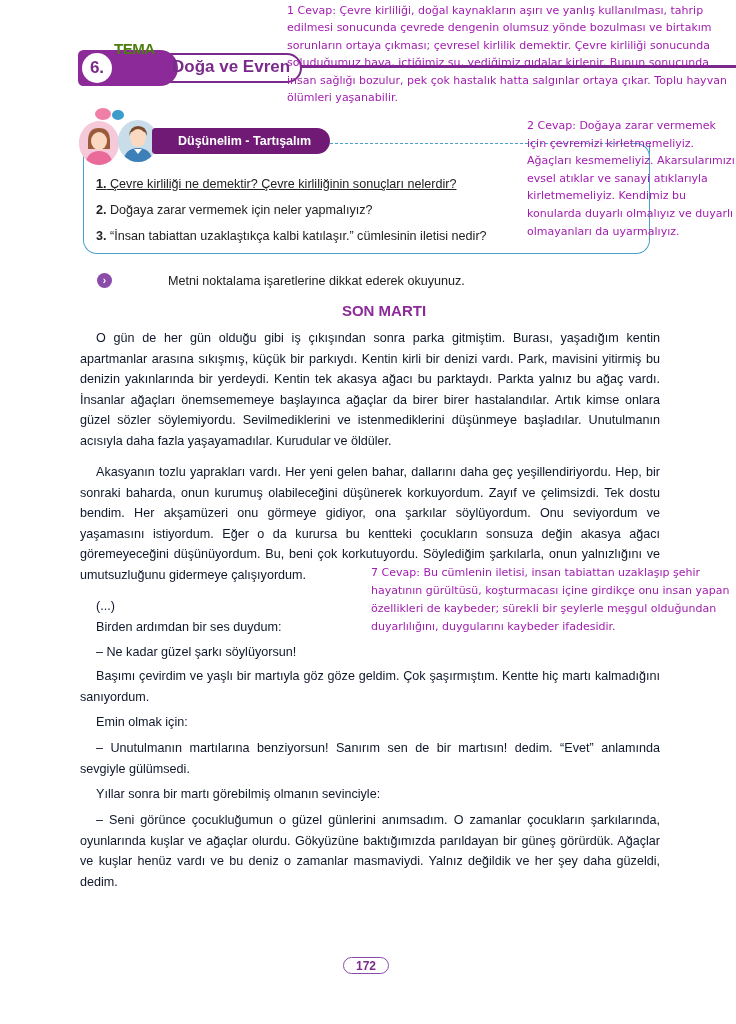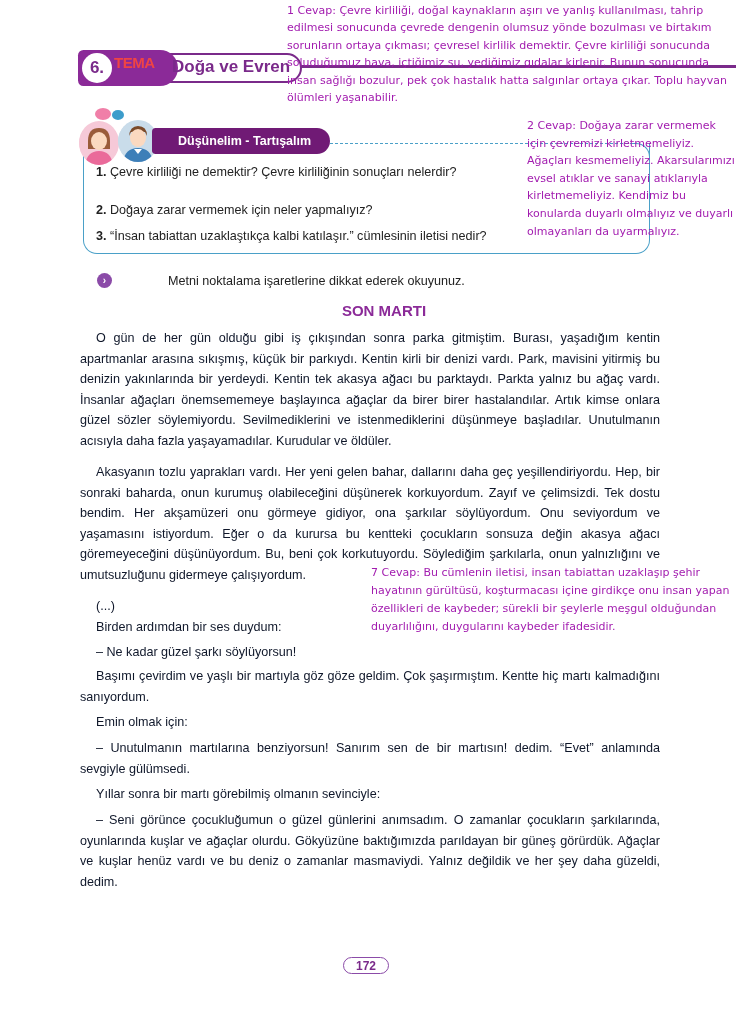--- a/index.html
+++ b/index.html
@@ -4,21 +4,21 @@
 <style>
   * { margin: 0; padding: 0; box-sizing: border-box; }
   html, body { width: 736px; height: 1024px; background: #ffffff; overflow: hidden; }
   body { position: relative; font-family: "Liberation Sans", sans-serif; color: #2b2b2b; }
 
   
   .theme-line { position: absolute; left: 300px; top: 65px; width: 436px; height: 3px; background: #7a2a8a; }
   .theme-pill { position: absolute; left: 78px; top: 53px; width: 224px; height: 30px; border: 2px solid #7a2a8a; border-radius: 15px; background: #fff; }
   .theme-badge { position: absolute; left: 78px; top: 50px; height: 36px; width: 100px; background: #8b2a98; border-radius: 18px 60px 60px 18px; }
   .theme-num-circle { position: absolute; left: 82px; top: 53px; width: 30px; height: 30px; border-radius: 50%; background: #fff; color: #7a2a8a; font-weight: bold; font-size: 17px; display: flex; align-items: center; justify-content: center; }
-  .theme-word { position: absolute; left: 114px; top: 54px; color: #ef4444; font-weight: bold; font-size: 15px; letter-spacing: -0.5px; }
+  .theme-word { position: absolute; left: 114px; top: 40px; color: #4d7c0f; font-weight: bold; font-size: 15px; letter-spacing: -0.5px; }
   .theme-title { position: absolute; left: 172px; top: 57px; color: #7a2a8a; font-weight: bold; font-size: 17px; }
 
   
   .answer { position: absolute; color: #a21caf; font-family: "DejaVu Sans", sans-serif; font-size: 11px; line-height: 17.4px; }
   .answer-1 { left: 287px; top: 2px; width: 449px; }
   .answer-2 { left: 527px; top: 117px; width: 209px; line-height: 17.6px; }
   .answer-3 { left: 371px; top: 564px; width: 365px; line-height: 18px; }
 
   
   .disc-box { position: absolute; left: 83px; top: 143px; width: 567px; height: 111px; border: 1.5px solid #4aa0c8; border-top: none; border-radius: 0 0 14px 14px; }
@@ -27,21 +27,21 @@
   .disc-header { position: absolute; left: 152px; top: 128px; width: 178px; height: 26px; background: #701a75; border-radius: 4px 14px 14px 4px; color: #fff; font-weight: bold; font-size: 12.5px; display: flex; align-items: center; padding-left: 26px; }
   .avatar { position: absolute; border-radius: 50%; overflow: hidden; }
   .avatar-girl { left: 79px; top: 121px; width: 40px; height: 44px; background: #f6c9d8; }
   .avatar-boy { left: 118px; top: 120px; width: 40px; height: 42px; background: #c9dcea; }
   .bubble { position: absolute; border-radius: 50%; }
   .bubble-pink { left: 95px; top: 108px; width: 16px; height: 12px; background: #f07fa8; }
   .bubble-blue { left: 112px; top: 110px; width: 12px; height: 10px; background: #3c9ccb; }
 
   .q { position: absolute; left: 96px; font-size: 12.6px; color: #222; }
   .q b { font-weight: bold; }
-  .q1 { top: 165px; } .q2 { top: 203px; } .q3 { top: 229px; }
+  .q1 { top: 177px; text-decoration: underline; } .q2 { top: 203px; } .q3 { top: 229px; }
 
   
   .instr-icon { position: absolute; left: 97px; top: 273px; width: 15px; height: 15px; border-radius: 50%; background: #8b4ba8; color: #fff; font-size: 10px; font-weight: bold; display: flex; align-items: center; justify-content: center; }
   .instr-text { position: absolute; left: 120px; top: 274px; font-size: 12.6px; color: #222; margin-left: 48px; }
 
   .story-title { position: absolute; left: 16px; width: 736px; top: 302px; text-align: center; color: #8b2a98; font-weight: bold; font-size: 15px; }
 
   .para { position: absolute; left: 80px; width: 580px; font-size: 12.6px; line-height: 20.5px; color: #0f172a; text-align: justify; text-indent: 16px; }
   .p1 { top: 328px; }
   .p2 { top: 462px; }

